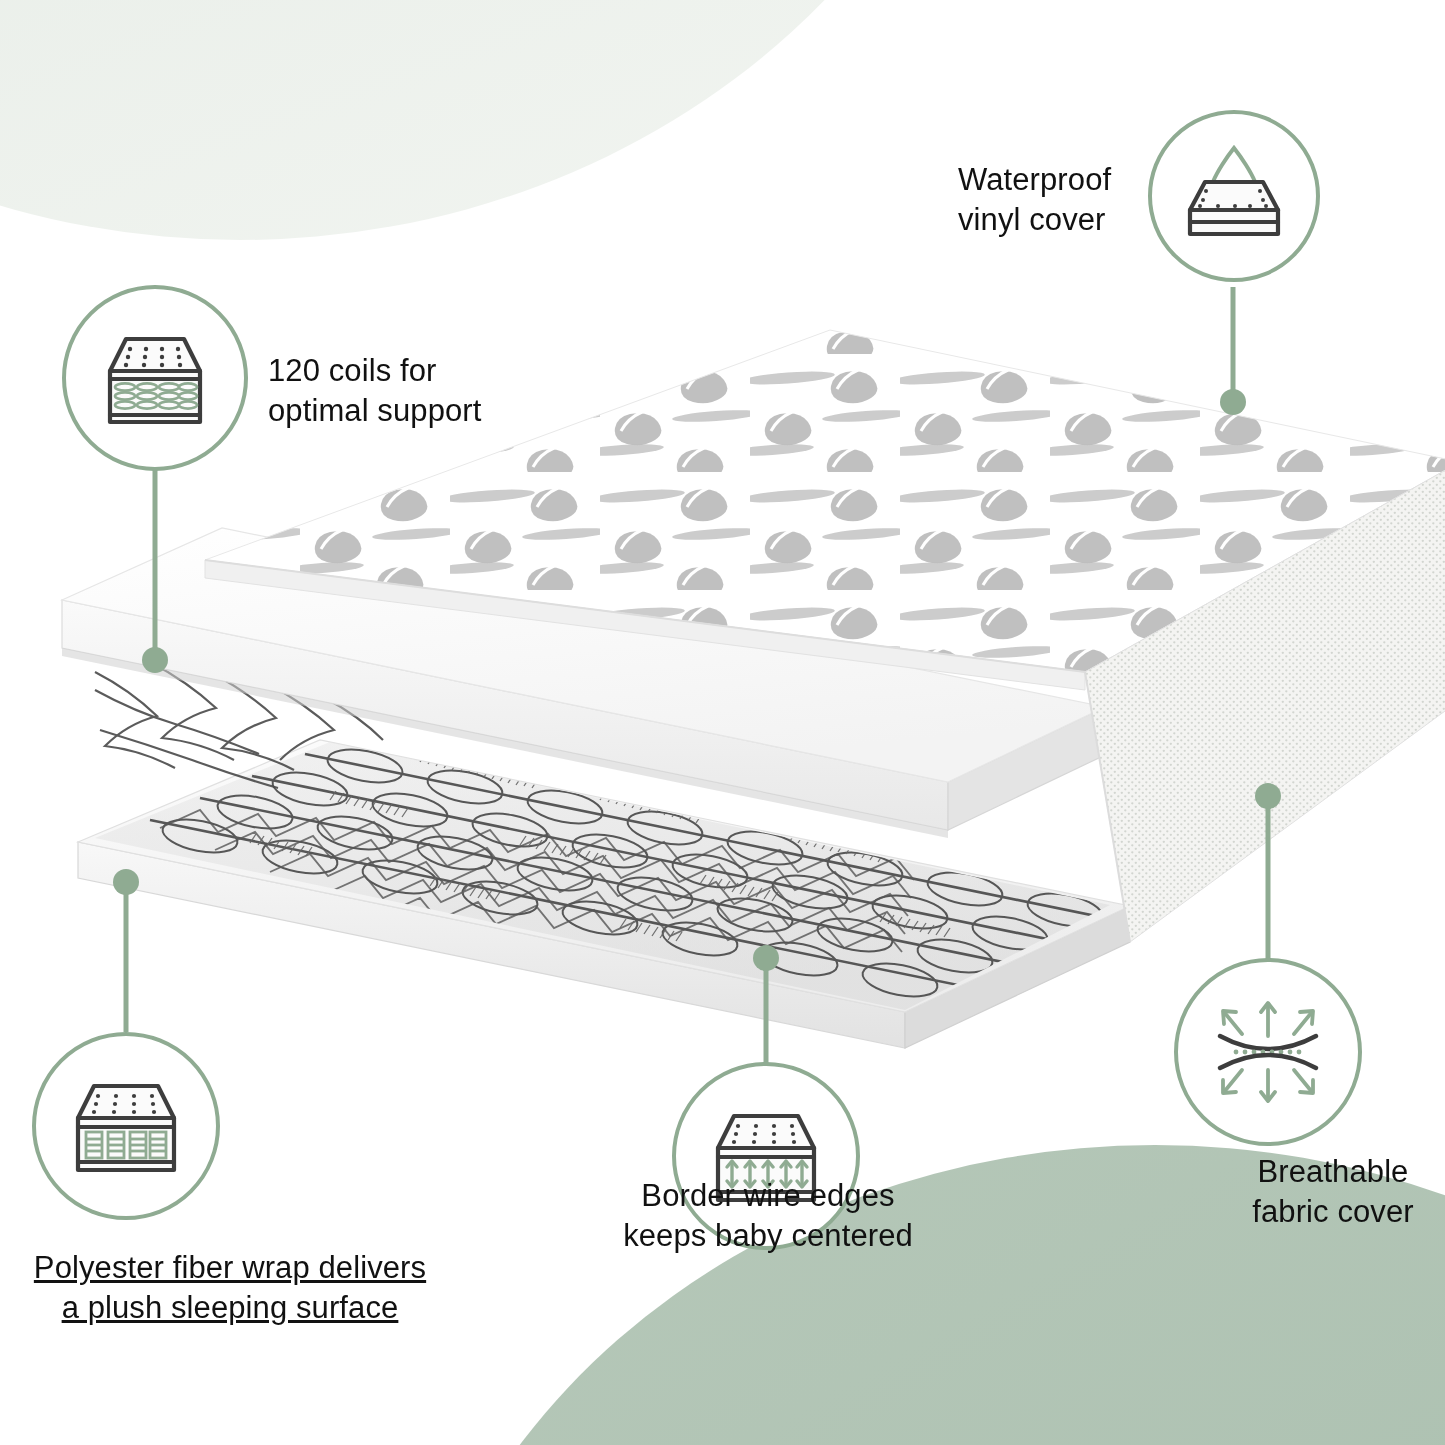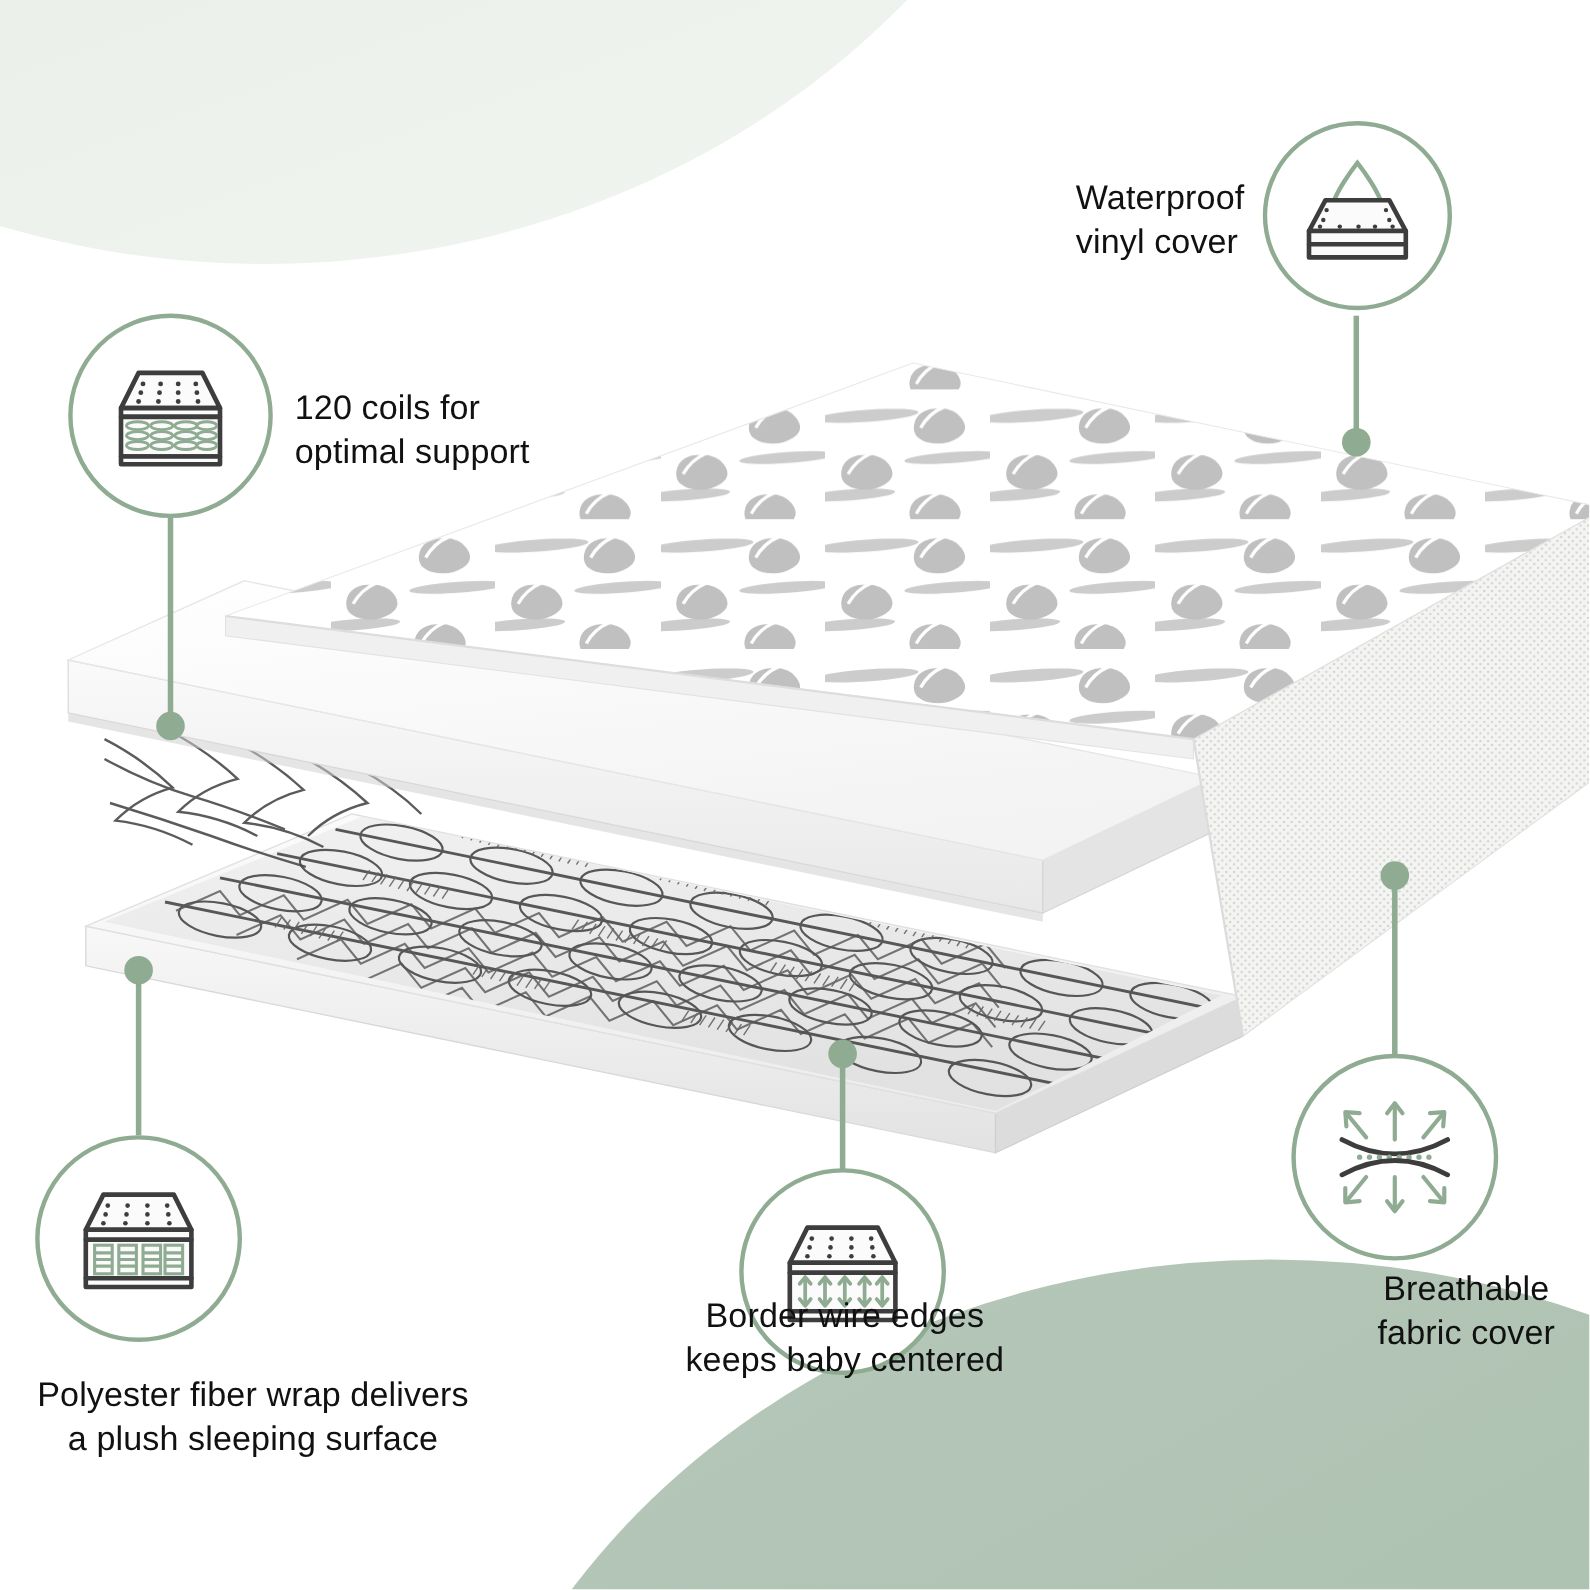--- a/index.html
+++ b/index.html
@@ -358,21 +358,21 @@
           <circle cx="31" cy="66" r="2"></circle>
             <circle cx="91" cy="66" r="2"></circle>
           <circle cx="28" cy="72" r="2"></circle>
             <circle cx="46" cy="72" r="2"></circle>
           <circle cx="63" cy="72" r="2"></circle>
             <circle cx="78" cy="72" r="2"></circle>
           <circle cx="94" cy="72" r="2"></circle>
         </g>
       </svg>
     </div>
-    <div class="f-label left" style="left:958px; top:160px; width:200px;margin-left:20px;">Waterproof
+    <div class="f-label left" style="left:958px; top:160px; width:200px;">Waterproof
 vinyl cover</div>
   </div>
 
   <div class="feature">
     <div class="circle" style="left:1174px; top:958px; width:188px; height:188px;">
       <svg width="140" height="140" viewBox="0 0 140 140">
         <g stroke="#8fab92" stroke-width="3.8" fill="none" stroke-linecap="round" stroke-linejoin="round">
           <line x1="70" y1="22" x2="70" y2="54"></line>
           <polyline points="63,30 70,21 77,30"></polyline>
           <line x1="44" y1="52" x2="26" y2="30"></line>
@@ -506,17 +506,17 @@
           </g>
           <g>
             <rect x="90" y="72" width="16" height="26"></rect>
             <line x1="90" y1="79" x2="106" y2="79"></line>
             <line x1="90" y1="85" x2="106" y2="85"></line>
             <line x1="90" y1="91" x2="106" y2="91"></line>
           </g>
         </g>
       </svg>
     </div>
-    <div class="f-label center" style="left:10px; top:1248px; width:440px;">Polyester fiber wrap delivers
+    <div class="f-label center" style="left:10px; top:1248px; width:440px;text-decoration:underline;">Polyester fiber wrap delivers
 a plush sleeping surface</div>
   </div>
 
 </div>
 
 </body></html>

